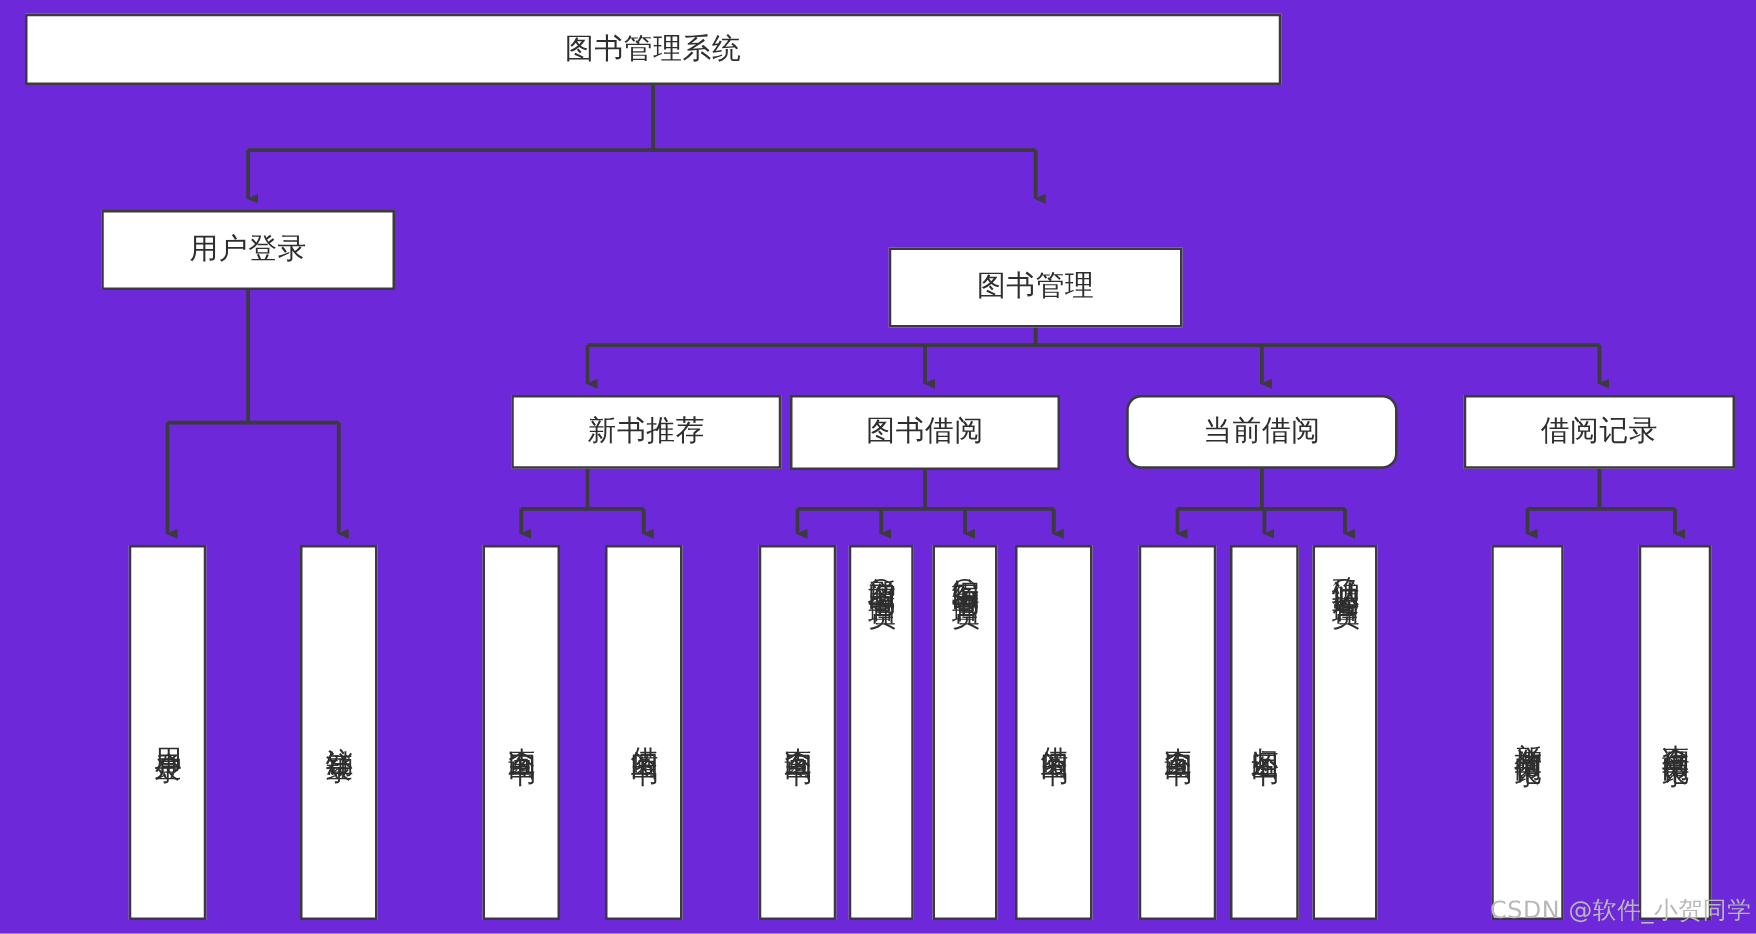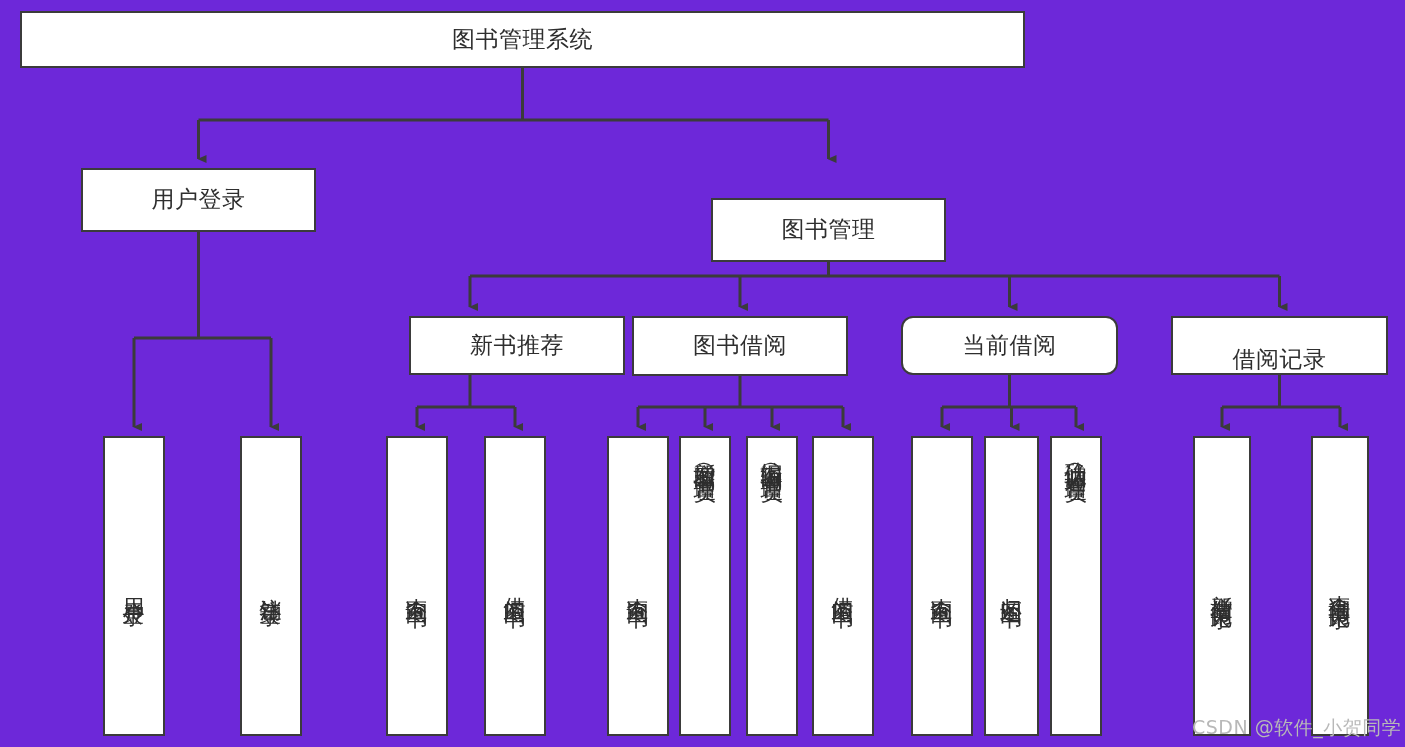--- a/index.html
+++ b/index.html
@@ -139,21 +139,21 @@
       </div>
       <div class="node h" style="left: 362px; top: 316px; width: 216px; height: 59px; margin-left: 47px;">
         <span class="node-label">新书推荐</span>
       </div>
       <div class="node h" style="left: 632px; top: 316px; width: 216px; height: 60px;">
         <span class="node-label">图书借阅</span>
       </div>
       <div class="node h" style="left: 901px; top: 316px; width: 217px; height: 59px; border-radius: 12px;">
         <span class="node-label">当前借阅</span>
       </div>
-      <div class="node h" style="left: 1171px; top: 316px; width: 217px; height: 59px; align-items: flex-end;">
+      <div class="node h" style="left: 1171px; top: 316px; width: 217px; height: 59px;">
         <span class="node-label">借阅记录</span>
       </div>
       <div class="node v center" style="left: 103px; top: 436px; width: 62px; height: 300px;">
         <span class="node-label">用户登录</span>
       </div>
       <div class="node v center" style="left: 240px; top: 436px; width: 62px; height: 300px;">
         <span class="node-label">注销登录</span>
       </div>
       <div class="node v center" style="left: 386px; top: 436px; width: 62px; height: 300px;">
         <span class="node-label">查询图书</span>

